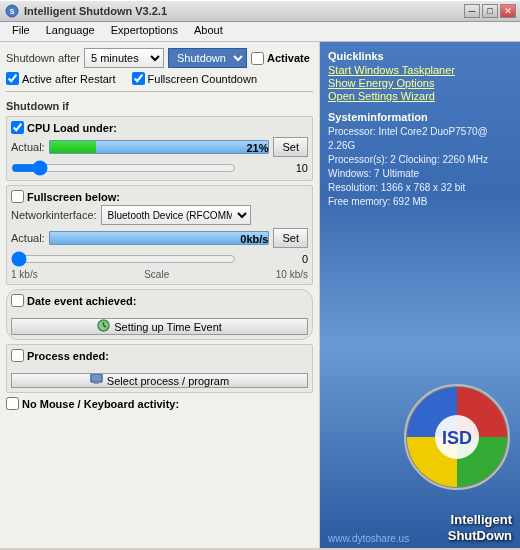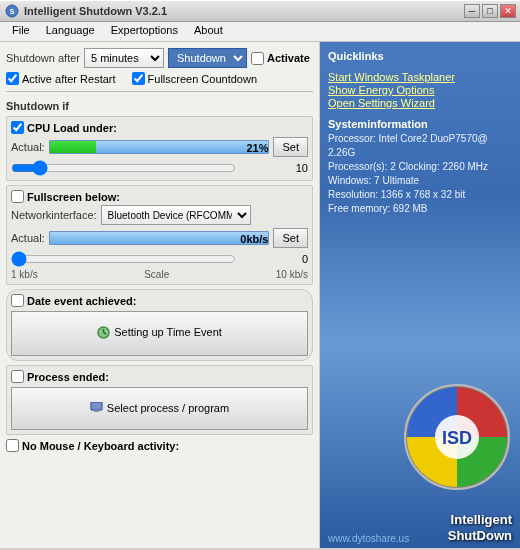--- a/index.html
+++ b/index.html
@@ -256,27 +256,27 @@
     .event-section {
       background: #e8e8e4;
       border: 1px solid #c8c8c4;
       padding: 4px;
       border-radius: 12px;
     }
 
     .event-btn {
       background: linear-gradient(to bottom, #f8f8f8, #d8d8d8);
       border: 1px solid #999;
-      padding: 14px 10px;
+      padding: 0 10px;
       font-size: 11px;
       cursor: pointer;
       display: flex;
-      align-items: flex-start;
-      gap: 4px;
-      margin-top: 4px;
+      align-items: center;
+      gap: 4px;
+      margin-top: 11px;
       width: 100%;
       justify-content: center;
     }
 
     
     .process-section {
       background: #e8e8e4;
       border: 1px solid #c8c8c4;
       padding: 4px;
       border-radius: 2px;
@@ -289,21 +289,21 @@
     }
 
     
     .quicklinks {
       color: #fff;
     }
     .quicklinks-title {
       font-weight: bold;
       font-size: 11px;
       color: #ffe;
-      margin-bottom: 9px;
+      margin-bottom: 2px;
     }
     .quicklink {
       color: #ffff88;
       font-size: 11px;
       text-decoration: underline;
       cursor: pointer;
       display: block;
       margin: 1px 0;
     }
 

